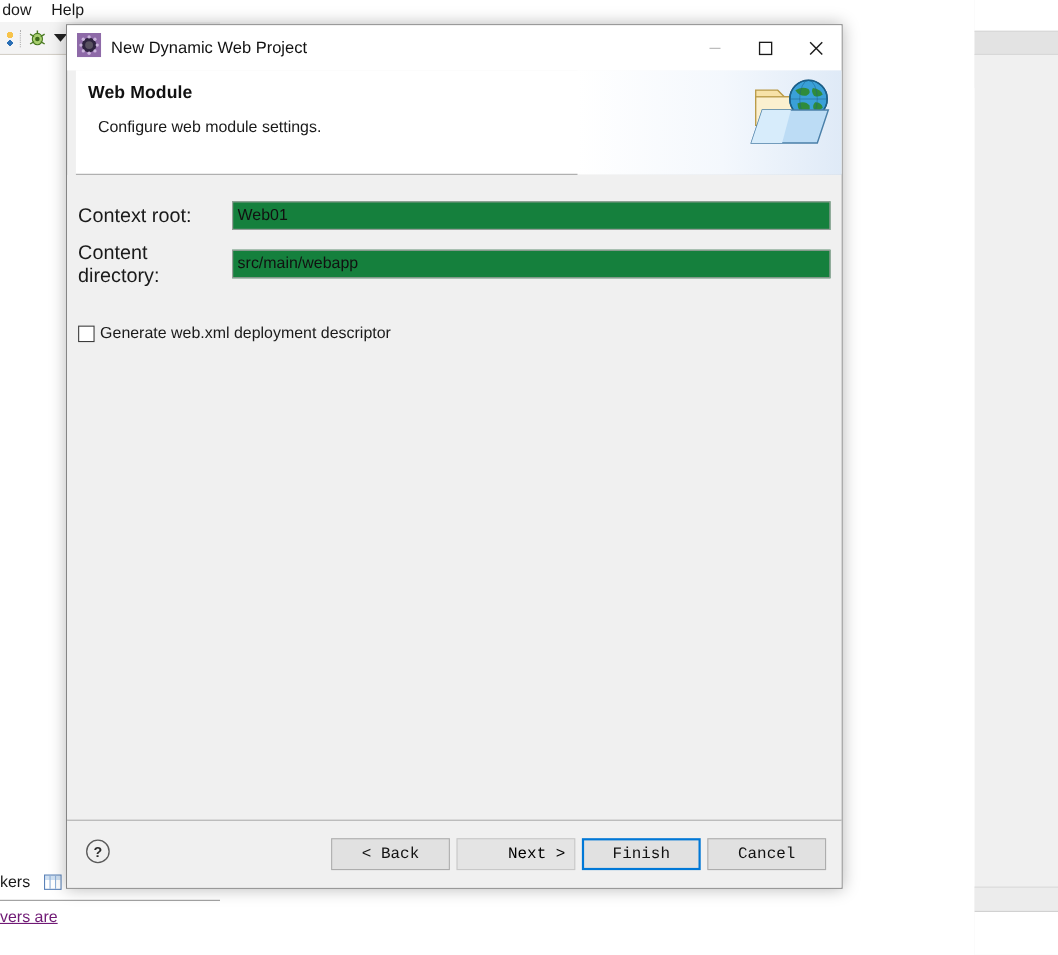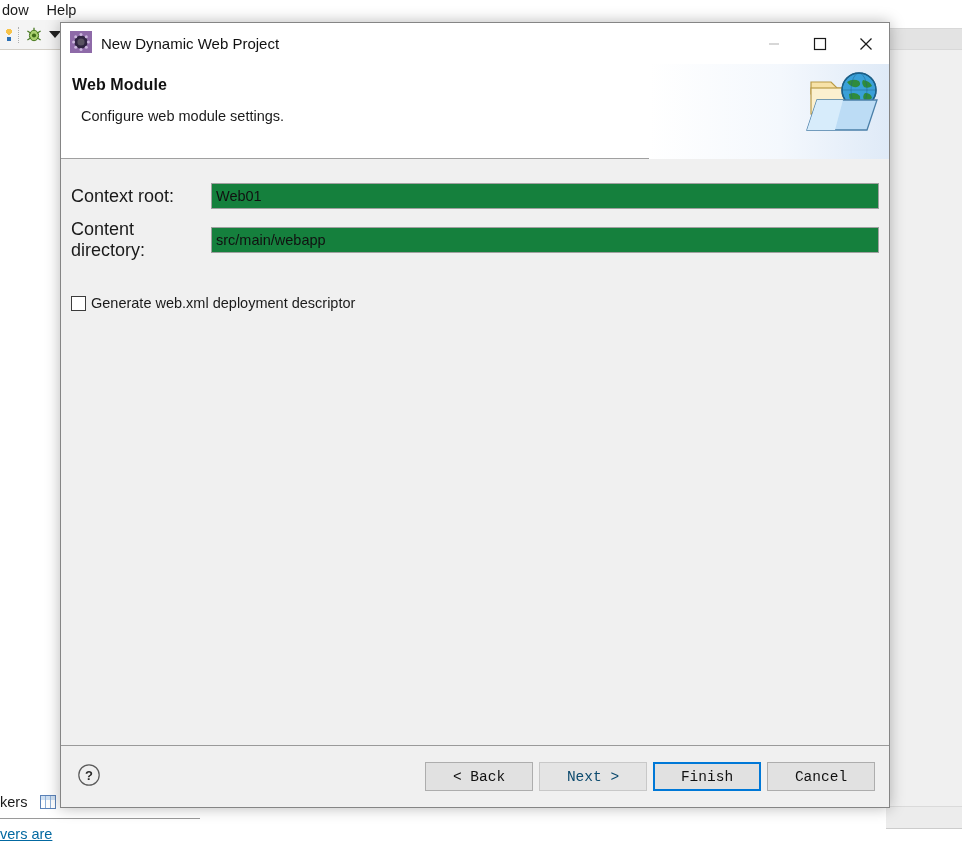--- a/index.html
+++ b/index.html
@@ -108,21 +108,21 @@
     left: 0; bottom: 0;
     width: 200px; height: 50px;
     background: #ffffff;
     border-top: 1px solid #9a9a9a;
     padding-top: 6px;
     overflow: hidden;
     white-space: nowrap;
   }
   .server-link {
     font-size: 14.5px;
-    color: #0369a1;
+    color: #701a75;
     text-decoration: underline;
     margin-left: 0px;
   }
 
   
   .ide-right-panel {
     position: absolute;
     top: 0; right: 0;
     width: 76px; height: 868px;
     background: #f0f0f0;
@@ -154,21 +154,21 @@
     position: absolute; bottom: 0; right: 0;
     width: 76px; height: 40px;
     background: #ffffff;
     border-top: 1px solid #cccccc;
   }
 
   
   #dialog {
     position: absolute;
     left: 60px; top: 22px;
-    width: 830px; height: 786px;
+    width: 706px; height: 786px;
     background: #f0f0f0;
     border: 1px solid #858585;
     box-shadow: 0 0 14px rgba(0,0,0,0.28);
     display: flex;
     flex-direction: column;
   }
 
   .dlg-titlebar {
     height: 41px;
     background: #ffffff;
@@ -194,20 +194,21 @@
   }
   .win-btn svg { display: block; }
 
   .dlg-header {
     background: #ffffff;
     border-bottom: 1px solid #a0a0a0;
     height: 95px;
     position: relative;
     flex: 0 0 auto;
     padding: 12px 0 0 11px;
+    margin-left: 8px;
   }
   .dlg-header-title {
     font-size: 16px;
     font-weight: bold;
     color: #111;
     letter-spacing: 0.1px;
   }
   .dlg-header-desc {
     font-size: 14.5px;
     color: #1a1a1a;
@@ -293,21 +294,21 @@
     height: 29px;
     min-width: 108px;
     background: #e1e1e1;
     border: 1px solid #adadad;
     font-family: Liberation Mono, monospace;
     font-size: 14.5px;
     color: #111;
     margin-left: 6px;
     padding: 0 8px;
   }
-  .btn.disabled { color: #0c4a6e; border-color: #c8c8c8; background: #e4e4e4; }
+  .btn.disabled { color: #000000; border-color: #c8c8c8; background: #e4e4e4; text-align: right; }
   .btn.default-focus {
     border: 2px solid #0078d7;
     background: #e1e1e1;
   }
 </style>
 </head>
 <body>
 
 <div id="ide-background">
 

